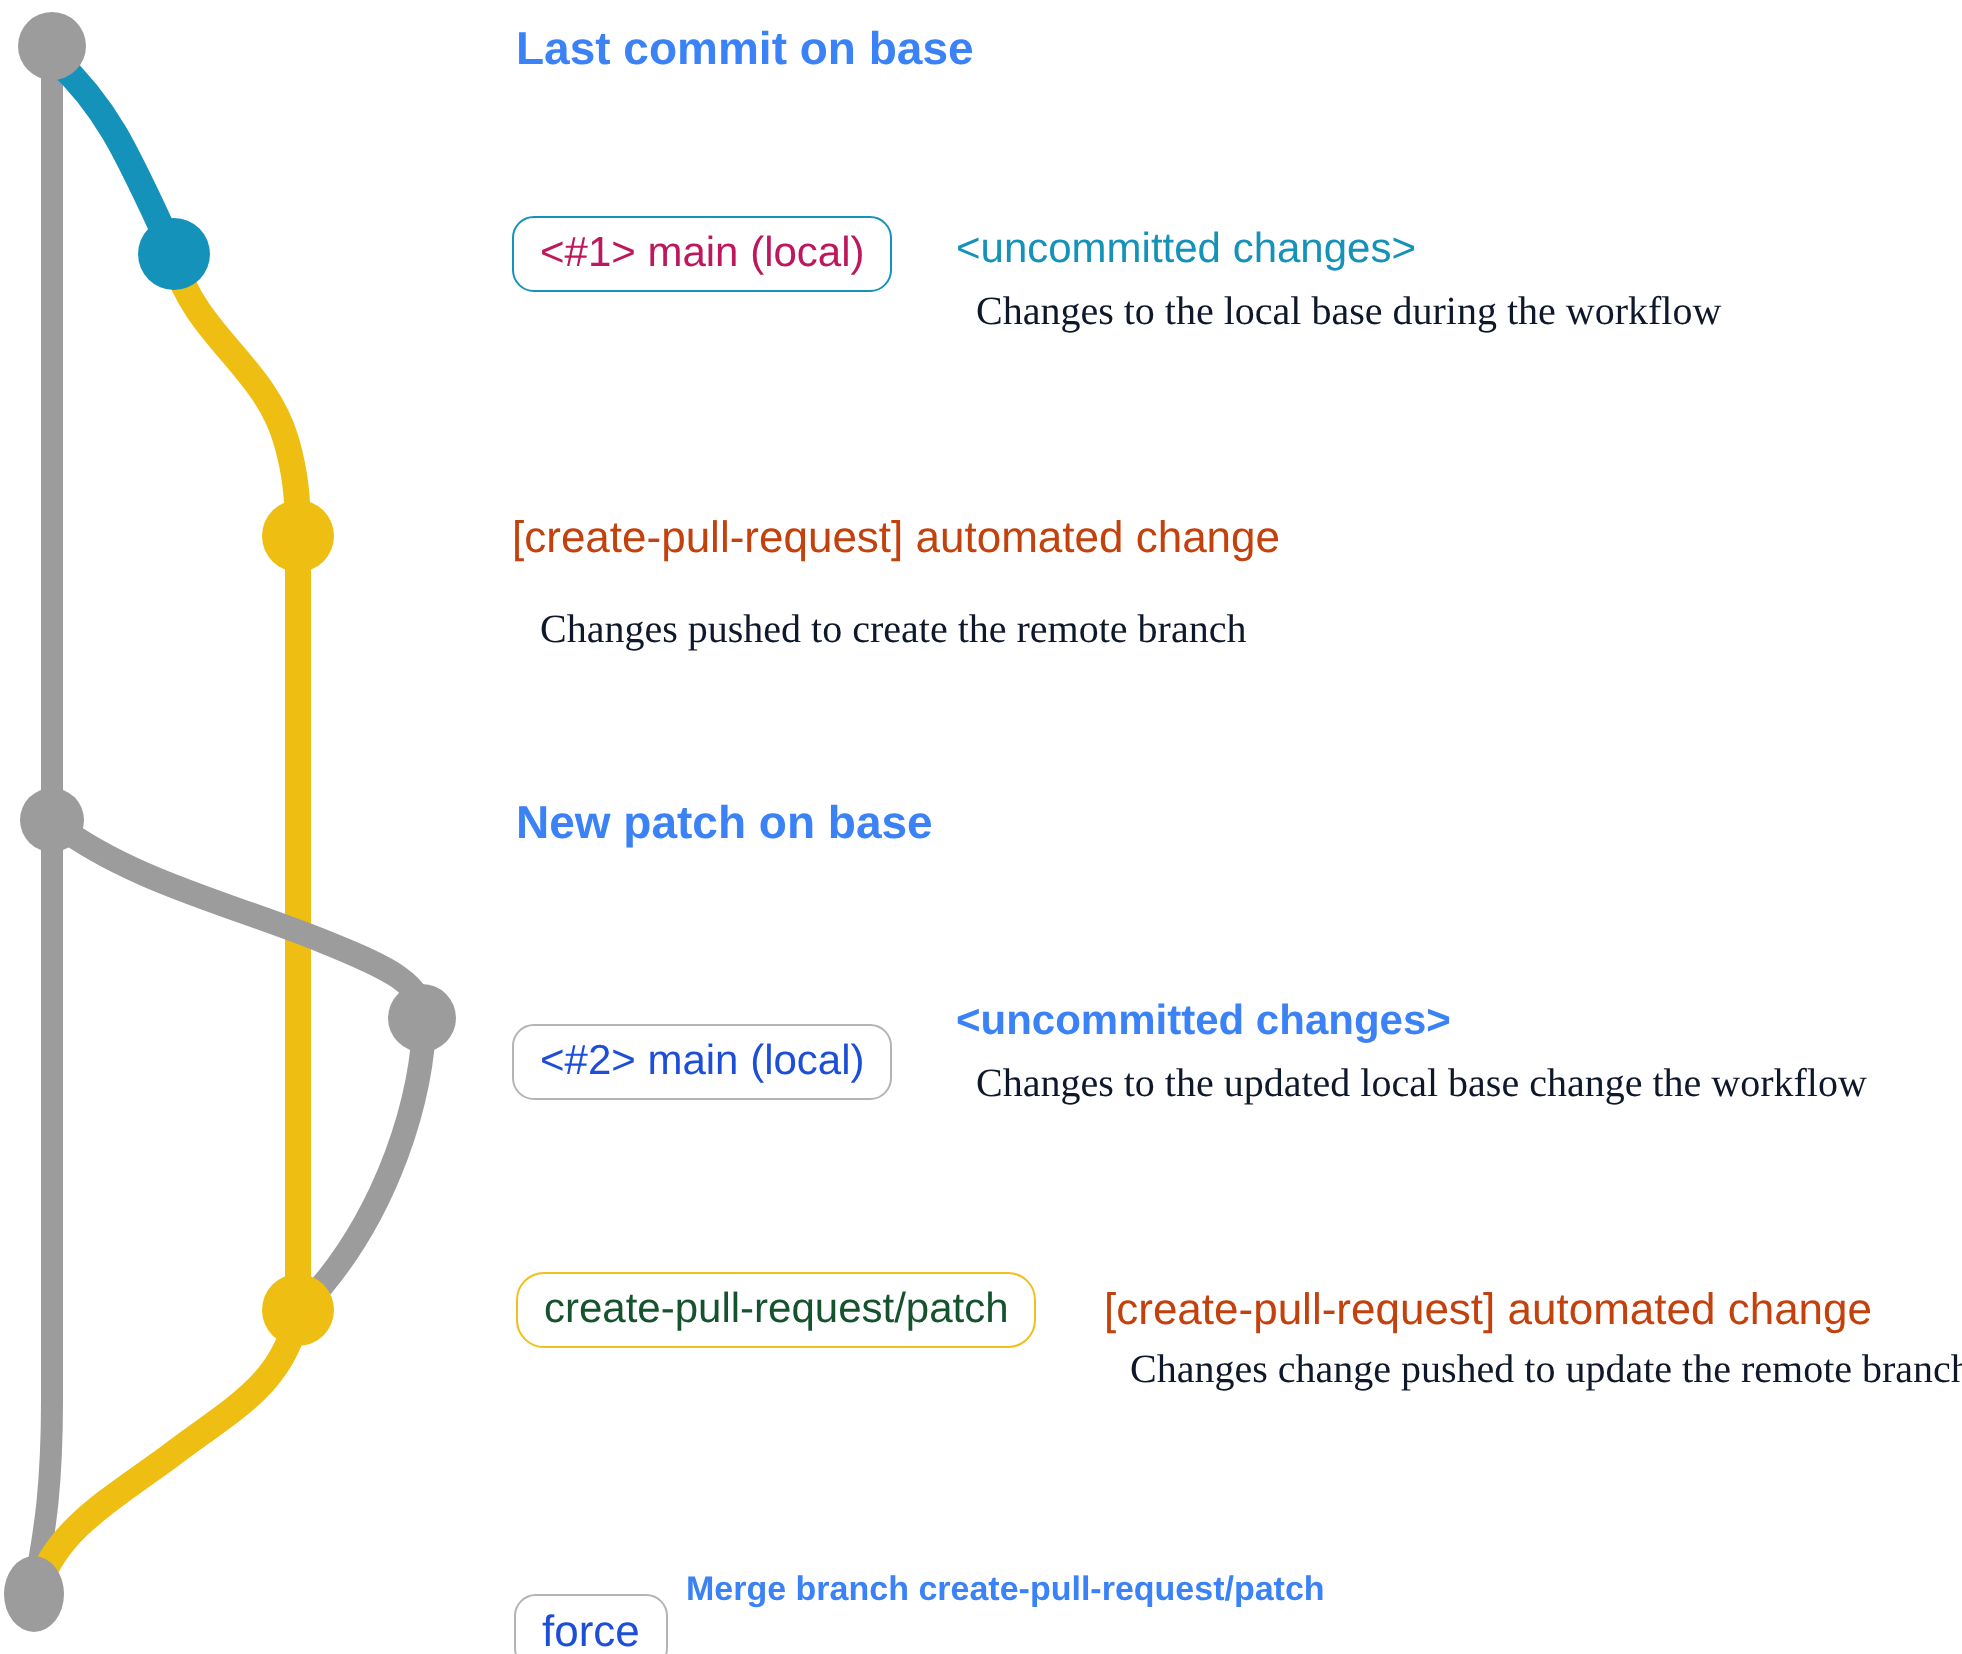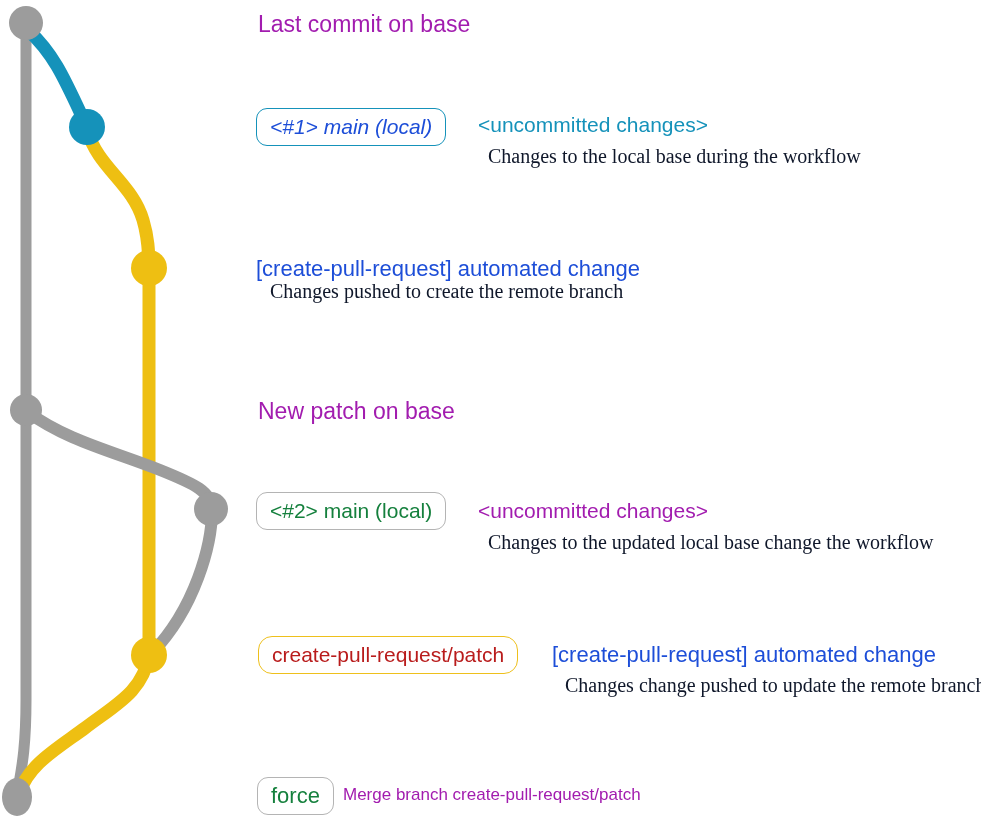--- a/index.html
+++ b/index.html
@@ -4,40 +4,40 @@
 <style>
   html,body{margin:0;padding:0;background:#ffffff;}
   body{
     position:relative;
     width:981px;height:827px;
     font-family:"Liberation Sans", sans-serif;
     overflow:hidden;
   }
   #graph{position:absolute;left:0;top:0;}
   .ann{position:absolute;white-space:nowrap;}
-  .sans-gray{color:#a21caf;font-size:23px;font-weight:400;}
+  .sans-gray{color:#3b82f6;font-size:23px;font-weight:700;}
   .sans-teal{color:#1592ba;font-size:21px;}
-  .sans-yellow{color:#1d4ed8;font-size:22px;}
+  .sans-yellow{color:#c2410c;font-size:22px;}
   .serif-black{
     color:#0f172a;
     font-family:"Liberation Serif", serif;
     font-size:20px;
   }
   .badge{
     display:inline-block;
     padding:0 13px;
     height:36px;line-height:36px;
     border-radius:11px;
     border:1.5px solid;
     font-size:21px;
     background:#ffffff;
   }
-  .badge.teal{border-color:#1592ba;color:#1d4ed8;font-style:italic;}
-  .badge.gray{border-color:#b4b4b4;color:#15803d;}
-  .badge.yellow{border-color:#eec01c;color:#b91c1c;border-radius:14px;}
+  .badge.teal{border-color:#1592ba;color:#be185d;}
+  .badge.gray{border-color:#b4b4b4;color:#1d4ed8;margin-top:20px;}
+  .badge.yellow{border-color:#eec01c;color:#14532d;border-radius:14px;}
 </style>
 </head>
 <body>
 
 <svg id="graph" width="981" height="827" viewBox="0 0 981 827">
 
   <path d="M 26 20 L 26 700 C 26 755 20 775 17 796" fill="none" stroke-width="11" stroke-linecap="round" stroke="#9c9c9c"></path>
 
   <path d="M 87 130 C 98 168 132 183 143 220 C 148 237 149 250 149 270
            L 149 655
@@ -59,21 +59,21 @@
 
 <div class="ann sans-gray" style="left:258px;top:11px">Last commit on base</div>
 
 <div class="ann" style="left:256px;top:108px">
   <span class="badge teal">&lt;#1&gt; main (local)</span>
 </div>
 <div class="ann sans-teal" style="left:478px;top:113px">&lt;uncommitted changes&gt;</div>
 <div class="ann serif-black" style="left:488px;top:145px">Changes to the local base during the workflow</div>
 
 <div class="ann sans-yellow" style="left:256px;top:256px">[create-pull-request] automated change</div>
-<div class="ann serif-black" style="left:270px;top:280px">Changes pushed to create the remote branch</div>
+<div class="ann serif-black" style="left:270px;top:304px">Changes pushed to create the remote branch</div>
 
 <div class="ann sans-gray" style="left:258px;top:398px">New patch on base</div>
 
 <div class="ann" style="left:256px;top:492px">
   <span class="badge gray">&lt;#2&gt; main (local)</span>
 </div>
 <div class="ann sans-gray" style="left:478px;top:499px;font-size:21px">&lt;uncommitted changes&gt;</div>
 <div class="ann serif-black" style="left:488px;top:531px">Changes to the updated local base change the workflow</div>
 
 <div class="ann" style="left:258px;top:636px">

